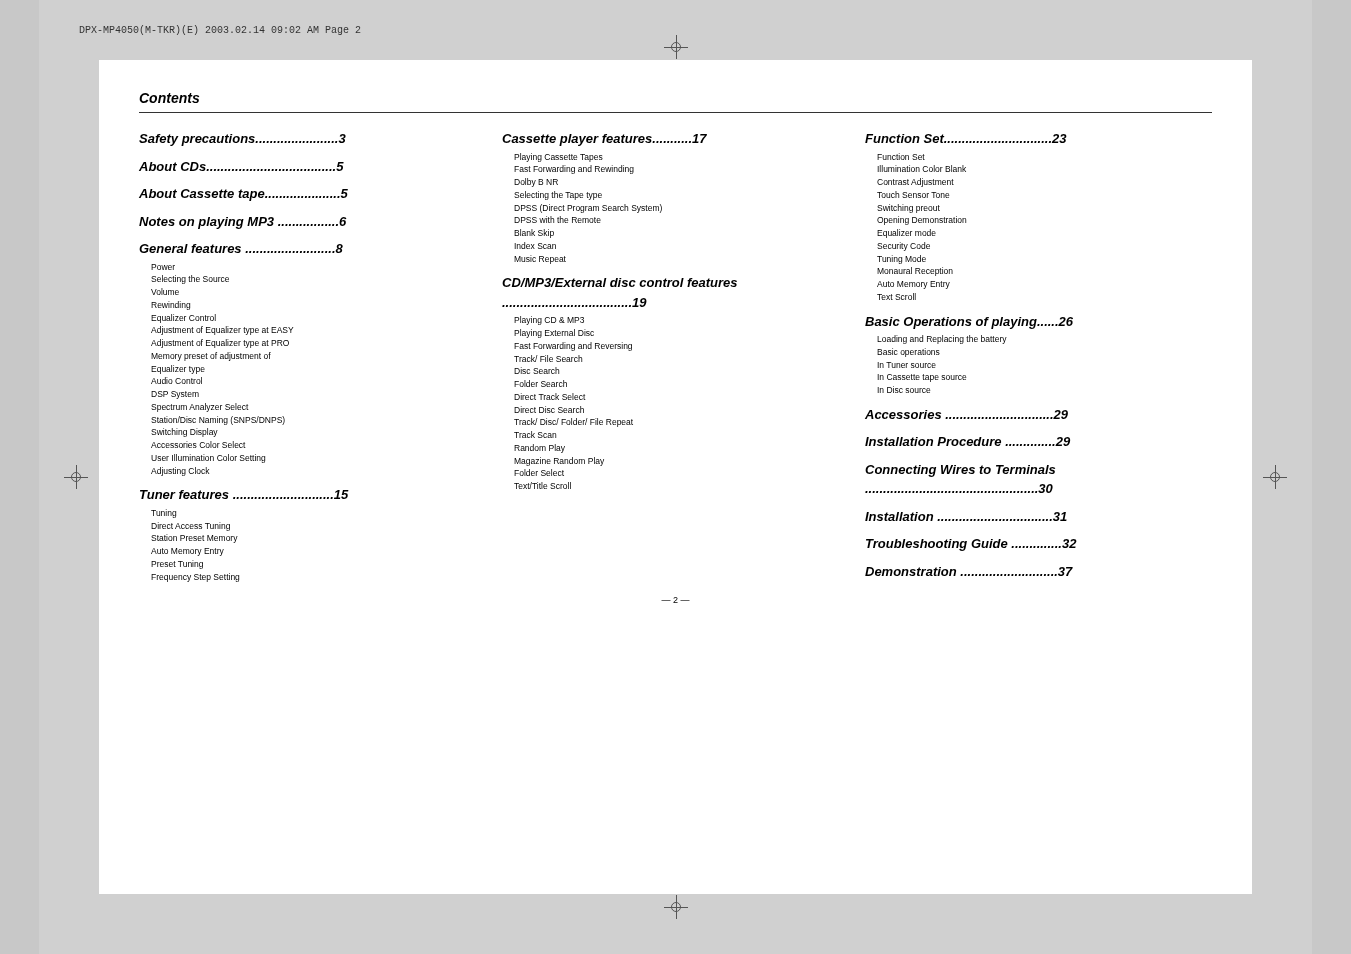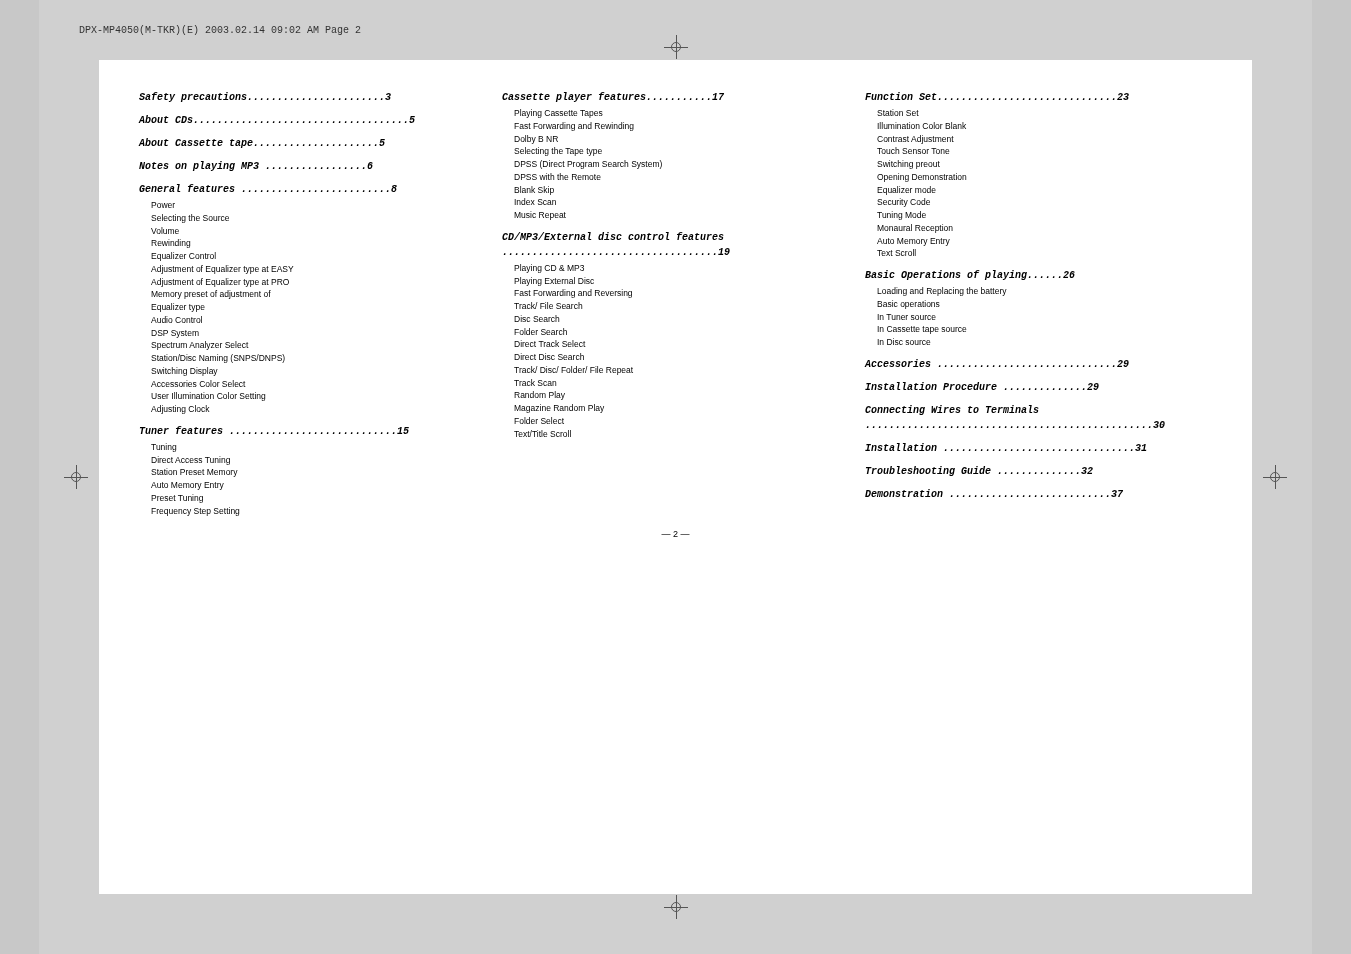--- a/index.html
+++ b/index.html
@@ -177,24 +177,23 @@
       color: #000;
     }
 
     .col:last-child {
       padding-right: 0;
     }
 
     .section-title {
       font-weight: bold;
       font-style: italic;
-      font-size: 10px;
+      font-size: 13px;
       margin-bottom: 2px;
       margin-top: 8px;
-      font-family: Liberation Mono, monospace;
     }
 
     .section-title:first-child {
       margin-top: 0;
     }
 
     .sub-item {
       padding-left: 12px;
       font-size: 8.5px;
       line-height: 1.5;
@@ -239,20 +238,21 @@
   </div>
   <div class="right-crosshair">
     <div class="crosshair">
         <div class="crosshair-circle"></div>
       </div>
   </div>
 
   <div class="english-label">English</div>
 
   <div class="page-content">
+    <div class="page-title">Contents</div>
 
     <div class="columns-container">
 
       <div class="col" id="col1">
           <div class="section-title">Safety precautions.......................3</div>
           <div class="section-title">About CDs....................................5</div>
           <div class="section-title">About Cassette tape.....................5</div>
           <div class="section-title">Notes on playing MP3 .................6</div>
           <div class="section-title">General features .........................8</div>
           <div class="sub-item">Power</div>
@@ -304,21 +304,21 @@
           <div class="sub-item">Track/ Disc/ Folder/ File Repeat</div>
           <div class="sub-item">Track Scan</div>
           <div class="sub-item">Random Play</div>
           <div class="sub-item">Magazine Random Play</div>
           <div class="sub-item">Folder Select</div>
           <div class="sub-item">Text/Title Scroll</div>
         </div>
 
       <div class="col" id="col3">
           <div class="section-title">Function Set..............................23</div>
-          <div class="sub-item">Station Set</div>
+          <div class="sub-item">Function Set</div>
           <div class="sub-item">Illumination Color Blank</div>
           <div class="sub-item">Contrast Adjustment</div>
           <div class="sub-item">Touch Sensor Tone</div>
           <div class="sub-item">Switching preout</div>
           <div class="sub-item">Opening Demonstration</div>
           <div class="sub-item">Equalizer mode</div>
           <div class="sub-item">Security Code</div>
           <div class="sub-item">Tuning Mode</div>
           <div class="sub-item">Monaural Reception</div>
           <div class="sub-item">Auto Memory Entry</div>

